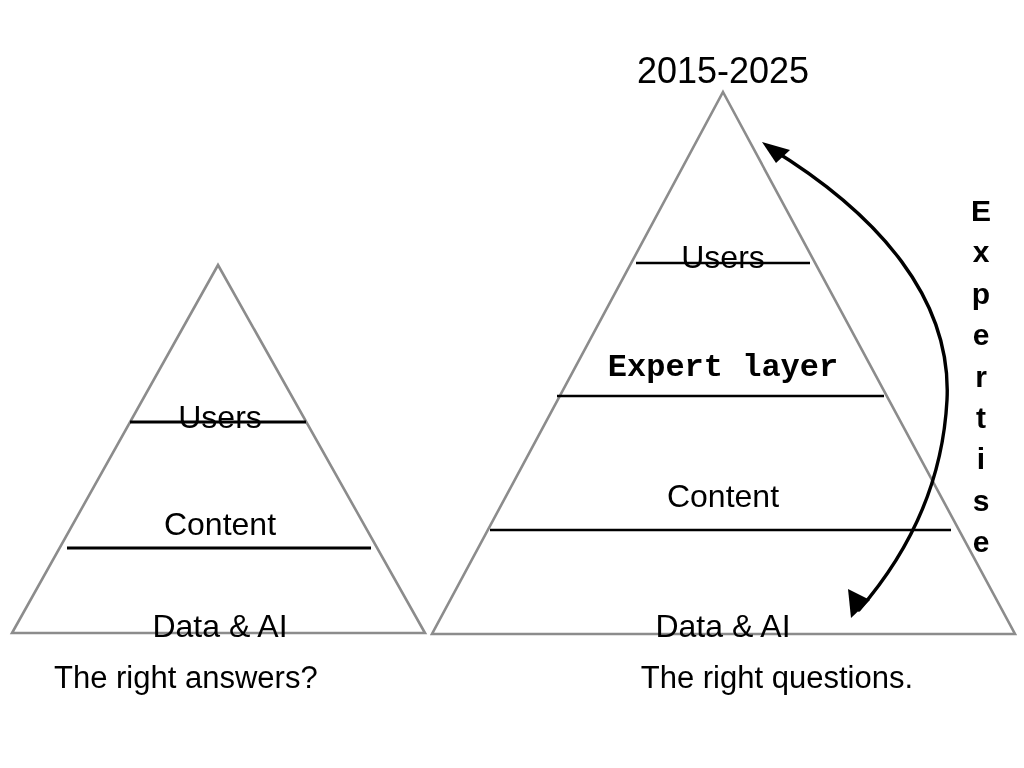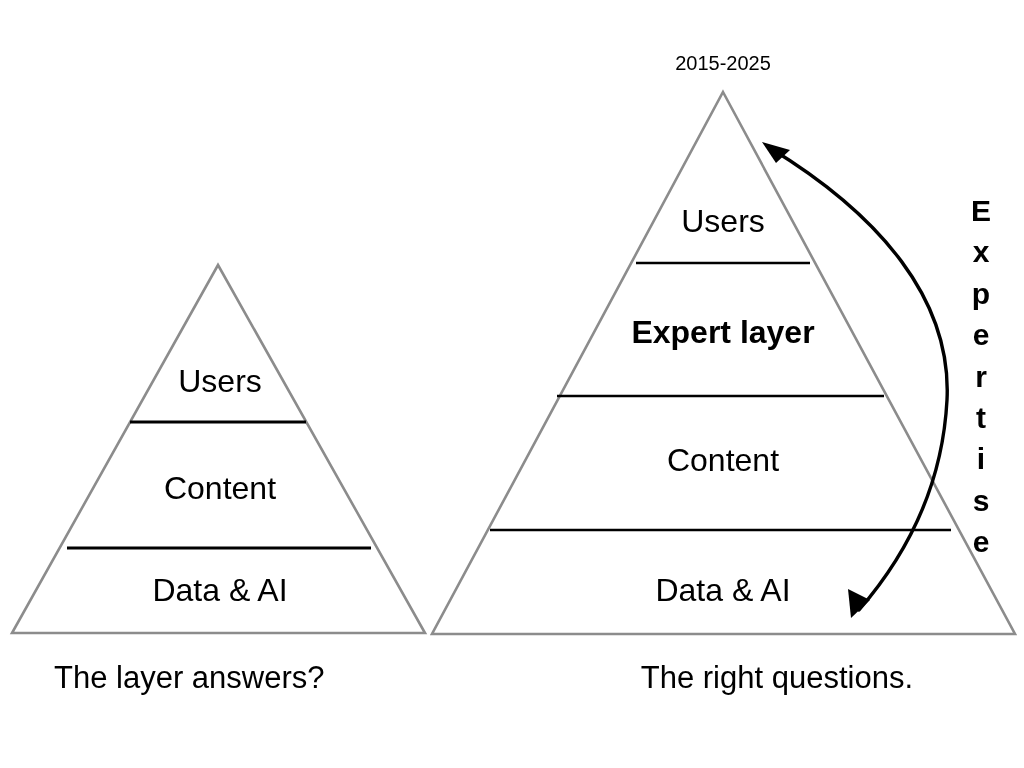--- a/index.html
+++ b/index.html
@@ -30,26 +30,27 @@
     pointer-events: none;
   }
   .lbl {
     position: absolute;
     text-align: center;
     white-space: nowrap;
     line-height: 1;
     color: #000;
   }
   .era-title {
-    font-size: 20px;
+    font-size: 36px;
     font-weight: 400;
   }
   .tier-label {
     font-size: 32px;
     font-weight: 400;
+    margin-top: 36px;
   }
   .tier-label.bold {
     font-weight: 700;
   }
   .caption {
     font-size: 31px;
     font-weight: 400;
   }
   .vert-axis {
     position: absolute;
@@ -88,27 +89,27 @@
     <polygon points="851,618 848,589 870,600" fill="#000000"></polygon>
   </svg>
 
 
   <div class="lbl tier-label" style="left:0px; top:365px; width:440px;">Users</div>
 
   <div class="lbl tier-label" style="left:0px; top:472px; width:440px;">Content</div>
 
   <div class="lbl tier-label" style="left:0px; top:574px; width:440px;">Data &amp; AI</div>
 
-  <div class="lbl caption" style="left:54px; top:662px; width:310px; text-align:left;">The layer answers?</div>
+  <div class="lbl caption" style="left:54px; top:662px; width:310px; text-align:left;">The right answers?</div>
 
   <div class="lbl era-title" style="left:503px; top:53px; width:440px;">2015-2025</div>
 
   <div class="lbl tier-label" style="left:503px; top:205px; width:440px;">Users</div>
 
-  <div class="lbl tier-label bold" style="left:503px; top:316px; width:440px;">Expert layer</div>
+  <div class="lbl tier-label bold" style="left:503px; top:316px; width:440px;font-family:Liberation Mono, monospace;">Expert layer</div>
 
   <div class="lbl tier-label" style="left:503px; top:444px; width:440px;">Content</div>
 
   <div class="lbl tier-label" style="left:503px; top:574px; width:440px;">Data &amp; AI</div>
 
   <div class="lbl caption" style="left:553px; top:662px; width:360px; text-align:right;">The right questions.</div>
 
   <div class="vert-axis" style="left:958px; top:190px; width:46px;">
       <span class="ch">E</span>
       <span class="ch">x</span>

